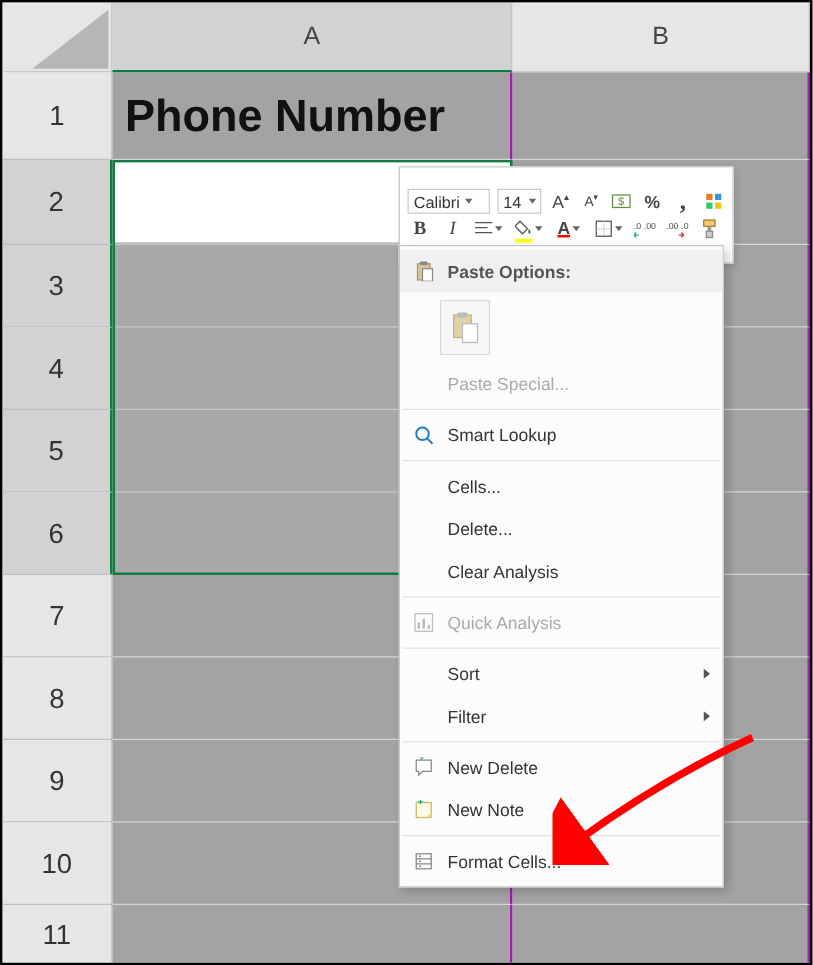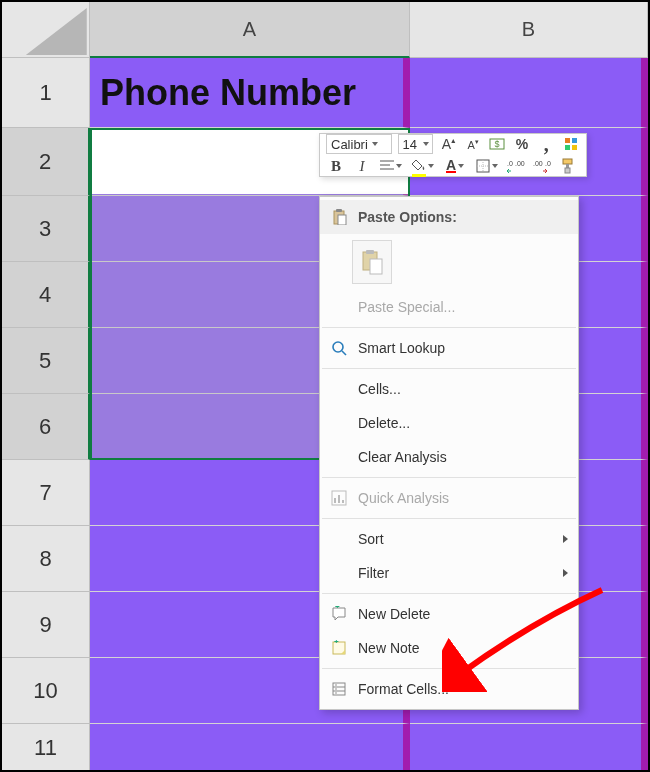--- a/index.html
+++ b/index.html
@@ -12,26 +12,26 @@
     overflow: hidden;
     border: 2px solid #000;
     position: relative;
   }
   .grid {
     position: absolute;
     top: 0; left: 0;
   }
   .cell {
     position: absolute;
-    border-right: 7px solid #a21caf;
+    border-right: 2px solid #a21caf;
     border-bottom: 1px solid #d4d4d4;
     font-size: 14px;
     display: flex;
     align-items: center;
-    background: #8b5cf6;
+    background: #a3a3a3;
   }
   .col-header {
     background: #e6e6e6;
     justify-content: center;
     font-size: 20px;
     color: #444;
     border-bottom: 1px solid #bfbfbf;
     border-right: 1px solid #bfbfbf;
   }
   .row-header {
@@ -68,21 +68,21 @@
   }
 
   
   .mini-toolbar {
     position: absolute;
     background: #fff;
     border: 1px solid #c9c9c9;
     box-shadow: 2px 2px 6px rgba(0,0,0,0.15);
     display: flex;
     flex-direction: column;
-    padding: 0 6px;
+    padding: 17px 6px;
     gap: 2px;
   }
   .mt-row { display: flex; align-items: center; gap: 6px; }
   .mt-font {
     border: 1px solid #c9c9c9;
     font-size: 13px;
     height: 20px;
     display:flex; align-items:center;
     padding: 0 6px 0 4px;
     gap: 4px;

